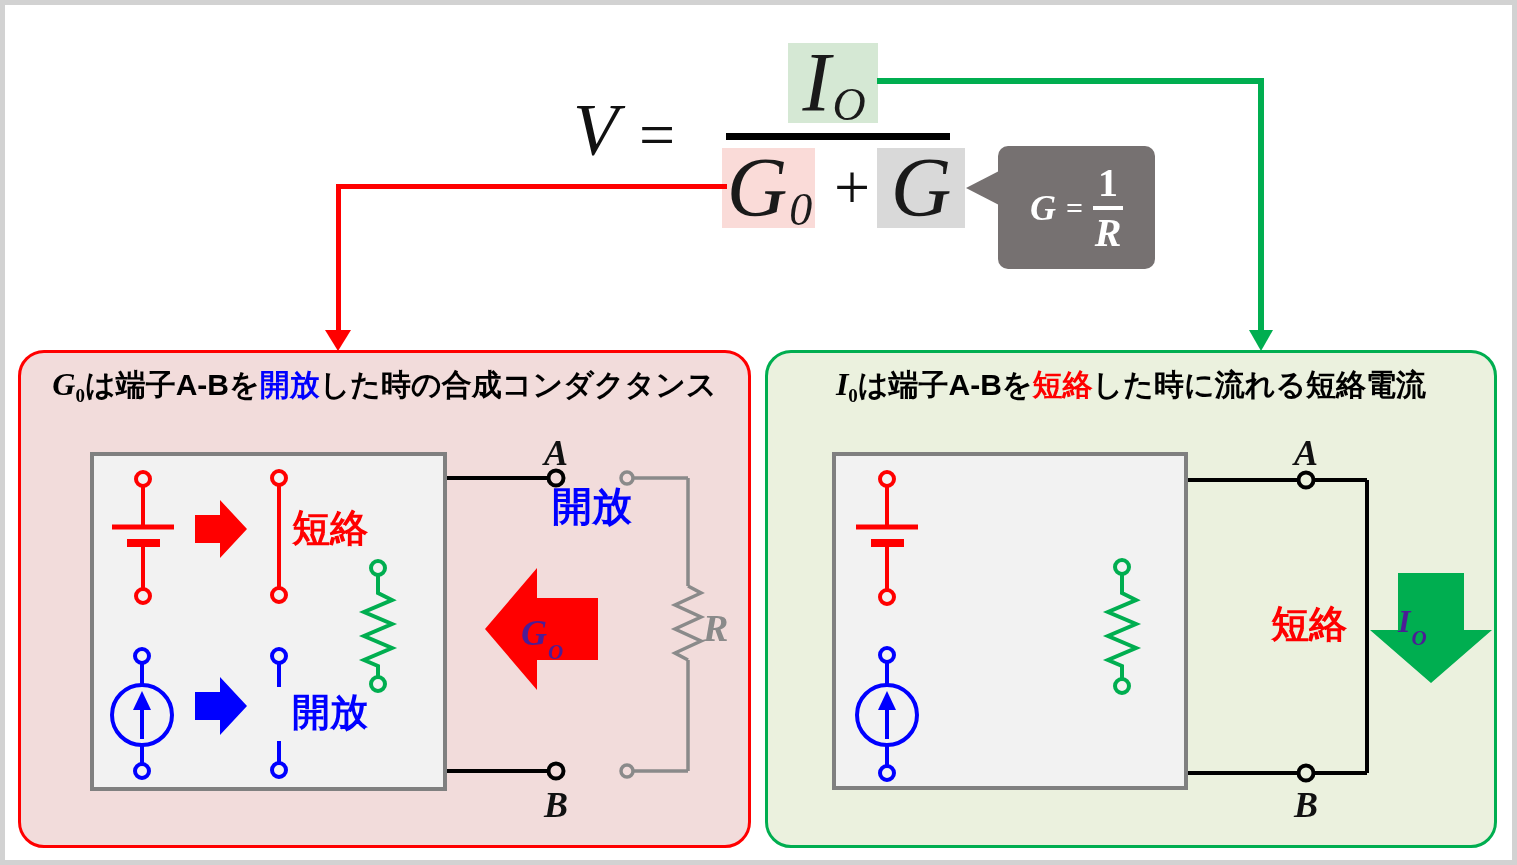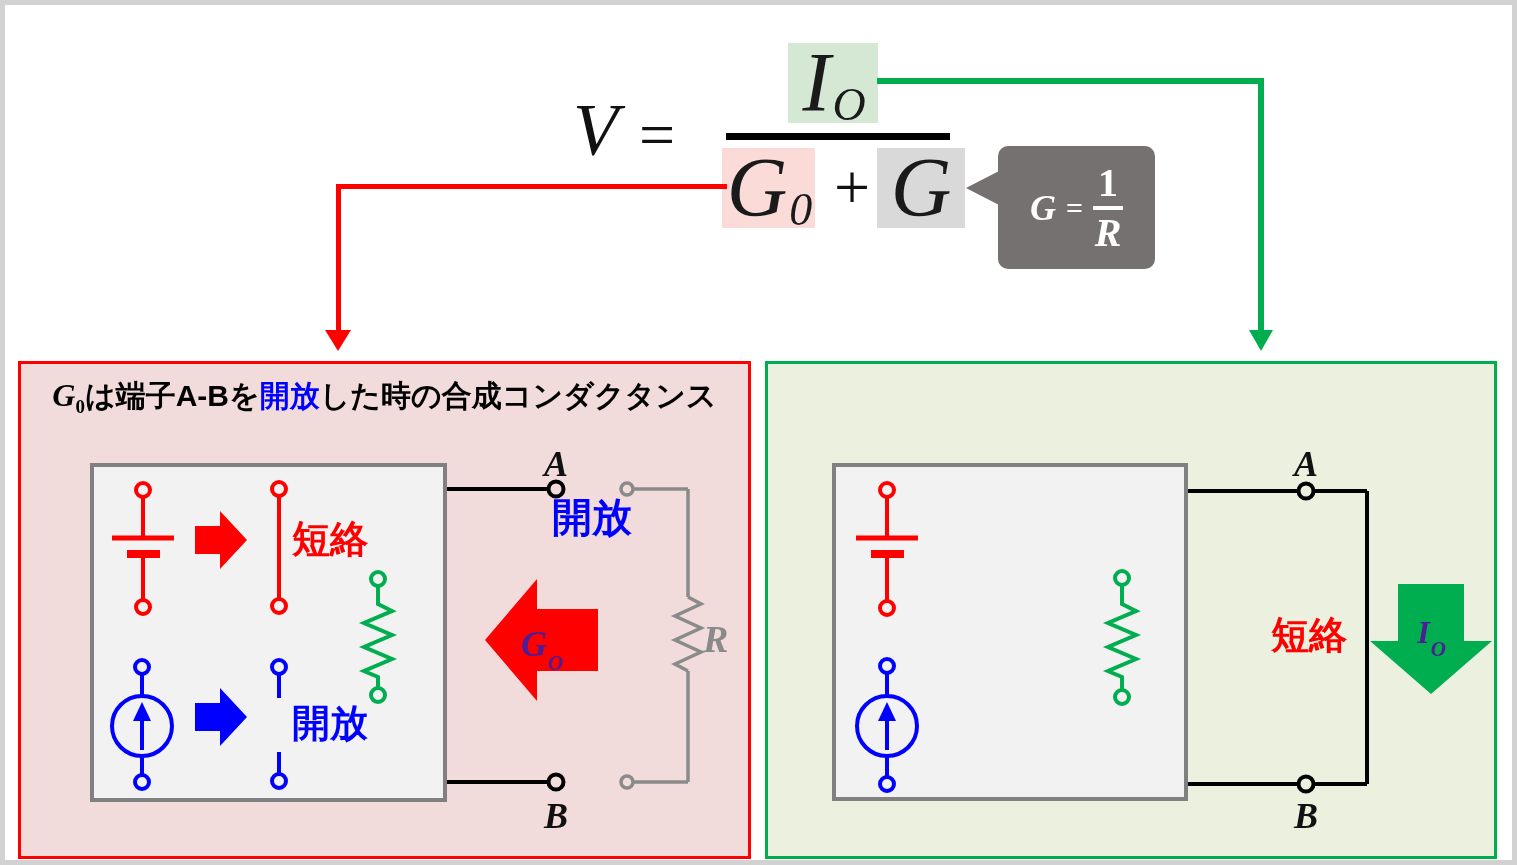--- a/index.html
+++ b/index.html
@@ -32,21 +32,21 @@
   .cfrac .cden{font-size:40px;font-weight:bold;line-height:1.05;}
   
   .line{position:absolute;}
   .red-h{left:333px;top:179px;width:389px;height:5px;background:var(--red);}
   .red-v{left:331px;top:179px;width:5px;height:148px;background:var(--red);}
   .red-head{left:320px;top:325px;width:0;height:0;border-left:13px solid transparent;border-right:13px solid transparent;border-top:21px solid var(--red);}
   .green-h{left:872px;top:73px;width:387px;height:6px;background:var(--green);}
   .green-v{left:1253px;top:73px;width:6px;height:254px;background:var(--green);}
   .green-head{left:1244px;top:325px;width:0;height:0;border-left:12px solid transparent;border-right:12px solid transparent;border-top:21px solid var(--green);}
   
-  .panel{position:absolute;top:356px;height:498px;box-sizing:border-box;}
+  .panel{position:absolute;top:345px;height:498px;box-sizing:border-box;border-radius:26px;}
   .panel-left{left:13px;width:733px;background:var(--panel-left-bg);border:3px solid var(--red);}
   .panel-right{left:760px;width:732px;background:var(--panel-right-bg);border:3px solid var(--green);}
   .panel-title{position:absolute;left:0;right:0;top:12px;text-align:center;font-size:30px;font-weight:bold;color:#000;line-height:1.2;}
   .panel-title .tvar{font-family:"Liberation Serif",serif;font-style:italic;font-size:32px;}
   .panel-title sub{font-size:19px;font-family:"Liberation Serif",serif;}
   .t-blue{color:var(--blue);}
   .t-red{color:var(--red);}
   .circuit-box{position:absolute;box-sizing:border-box;background:var(--box-bg);border:4px solid var(--box-border);}
   .cb-left{left:69px;top:99px;width:357px;height:339px;}
   .cb-right{left:64px;top:99px;width:356px;height:338px;}
@@ -65,21 +65,21 @@
   .lbl-short-inner{left:271px;top:156px;font-size:38px;color:var(--red);}
   .lbl-open-inner{left:271px;top:340px;font-size:38px;color:var(--blue);}
   .lbl-open-outer{left:531px;top:133px;font-size:40px;color:var(--blue);}
   .lbl-short-outer{left:503px;top:252px;font-size:38px;color:var(--red);}
   .term-lbl{font-family:"Liberation Serif",serif;font-style:italic;font-size:36px;color:#111;text-align:center;width:60px;}
   .la{left:505px;top:82px;} .lb{left:505px;top:434px;}
   .ra{left:508px;top:82px;} .rb{left:508px;top:434px;}
   .lbl-r{left:682px;top:256px;font-family:"Liberation Serif",serif;font-style:italic;font-size:38px;color:var(--gray);}
   .arrow-lbl{position:absolute;color:#4c1d95;font-family:"Liberation Serif",serif;font-style:italic;font-weight:bold;line-height:1;}
   .go-lbl{left:500px;top:262px;font-size:36px;}
-  .io-lbl{left:630px;top:252px;font-size:32px;width:66px;text-align:center;}
+  .io-lbl{left:630px;top:252px;font-size:32px;width:66px;}
   .arrow-lbl sub{font-size:21px;position:relative;top:6px;left:1px;}
 </style>
 </head>
 <body>
 
 <div id="canvas">
 
   <span class="abs mser v-label">V</span>
   <span class="abs eq-sign">=</span>
 
@@ -182,20 +182,23 @@
     <span class="lbl lbl-short-inner">短絡</span>
     <span class="lbl lbl-open-inner">開放</span>
     <span class="lbl term-lbl la">A</span>
     <span class="lbl lbl-open-outer">開放</span>
     <span class="lbl lbl-r">R</span>
     <span class="lbl term-lbl lb">B</span>
     <span class="arrow-lbl go-lbl"><span>G</span><sub>O</sub></span>
   </div>
 
   <div class="panel panel-right">
+    <div class="panel-title">
+      <span class="tvar">I</span><sub>0</sub><span>は端子A-Bを</span><span class="t-red">短絡</span><span>した時に流れる短絡電流</span>
+    </div>
 
     <div class="circuit-box cb-right"></div>
 
     <svg class="panel-svg" width="726" height="490" viewBox="0 0 726 490">
 
       <g class="s-red">
         <circle cx="119" cy="126" r="7"></circle>
         <line x1="119" y1="133" x2="119" y2="172"></line>
         <line x1="88" y1="174" x2="150" y2="174" stroke-width="5"></line>
         <line x1="103" y1="190" x2="136" y2="190" stroke-width="8"></line>

